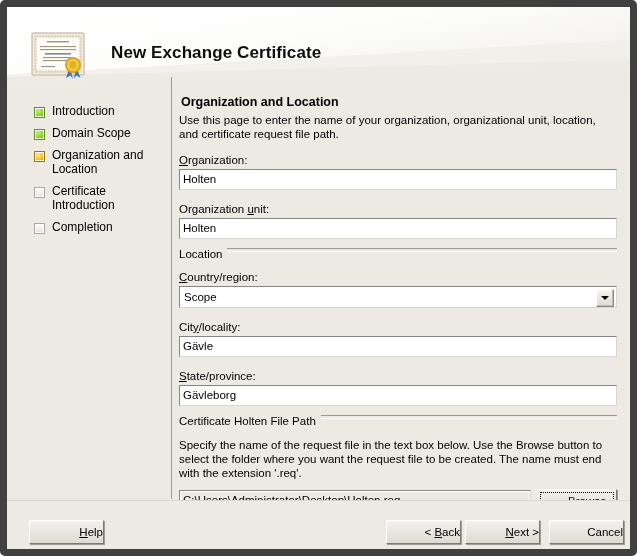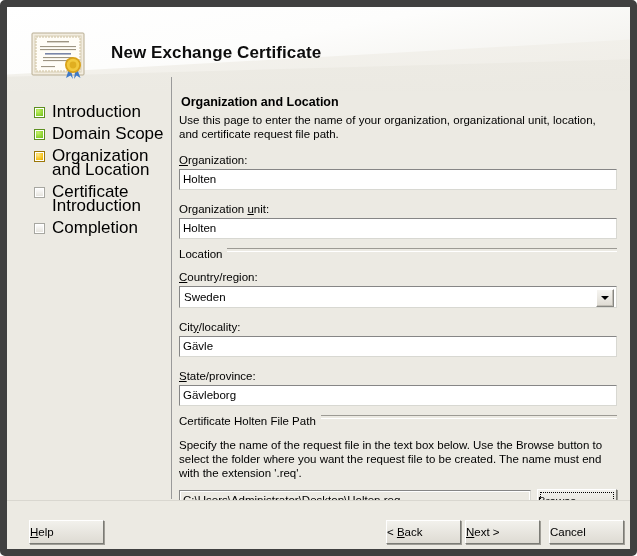--- a/index.html
+++ b/index.html
@@ -113,21 +113,21 @@
   }
   .nav-bullet.current {
     background: radial-gradient(circle at 35% 30%, #ffe98a 0%, #f5c21b 55%, #c98d00 100%);
     border-color: #9b7707;
   }
   .nav-bullet.pending {
     background: linear-gradient(180deg, #ffffff 0%, #e3e1da 100%);
     border-color: #a7a7a1;
   }
   .nav-label {
-    font-size: 17px;
+    font-size: 12px;
     line-height: 13.5px;
     color: #000;
   }
 
   
   .content {
     position: absolute;
     left: 172px;
     top: 88px;
     width: 444px;
@@ -237,21 +237,21 @@
     box-sizing: border-box;
     background: linear-gradient(180deg, #f2f1ec 0%, #dedbd3 100%);
     border: 1px solid;
     border-color: #ffffff #7b7b75 #7b7b75 #ffffff;
     box-shadow: 1px 1px 0 #9f9d96;
     font-family: "Liberation Sans", sans-serif;
     font-size: 11.5px;
     color: #000;
     display: flex;
     align-items: center;
-    justify-content: flex-start;
+    justify-content: flex-end;
     cursor: default;
   }
   .btn u { text-decoration: underline; }
   .btn-browse {
     width: 80px;
     height: 23px;
     position: relative;
   }
   .btn-browse .focus-rect {
     position: absolute;
@@ -353,21 +353,21 @@
     <div class="field-label"><span>Organization </span><u>u</u><span>nit:</span></div>
     <div class="textbox" style="margin-bottom:9px;">Holten</div>
 
     <div class="group-head">
       <span class="gh-label">Location</span>
       <span class="gh-line"></span>
     </div>
 
     <div class="field-label"><span></span><u>C</u><span>ountry/region:</span></div>
     <div class="combobox">
-      <span>Sweden</span>
+      <span>Scope</span>
       <span class="combo-button">
         <span class="combo-arrow"></span>
       </span>
     </div>
 
     <div class="field-label"><span>Cit</span><u>y</u><span>/locality:</span></div>
     <div class="textbox">Gävle</div>
 
     <div class="field-label"><span></span><u>S</u><span>tate/province:</span></div>
     <div class="textbox" style="margin-bottom:9px;">Gävleborg</div>

